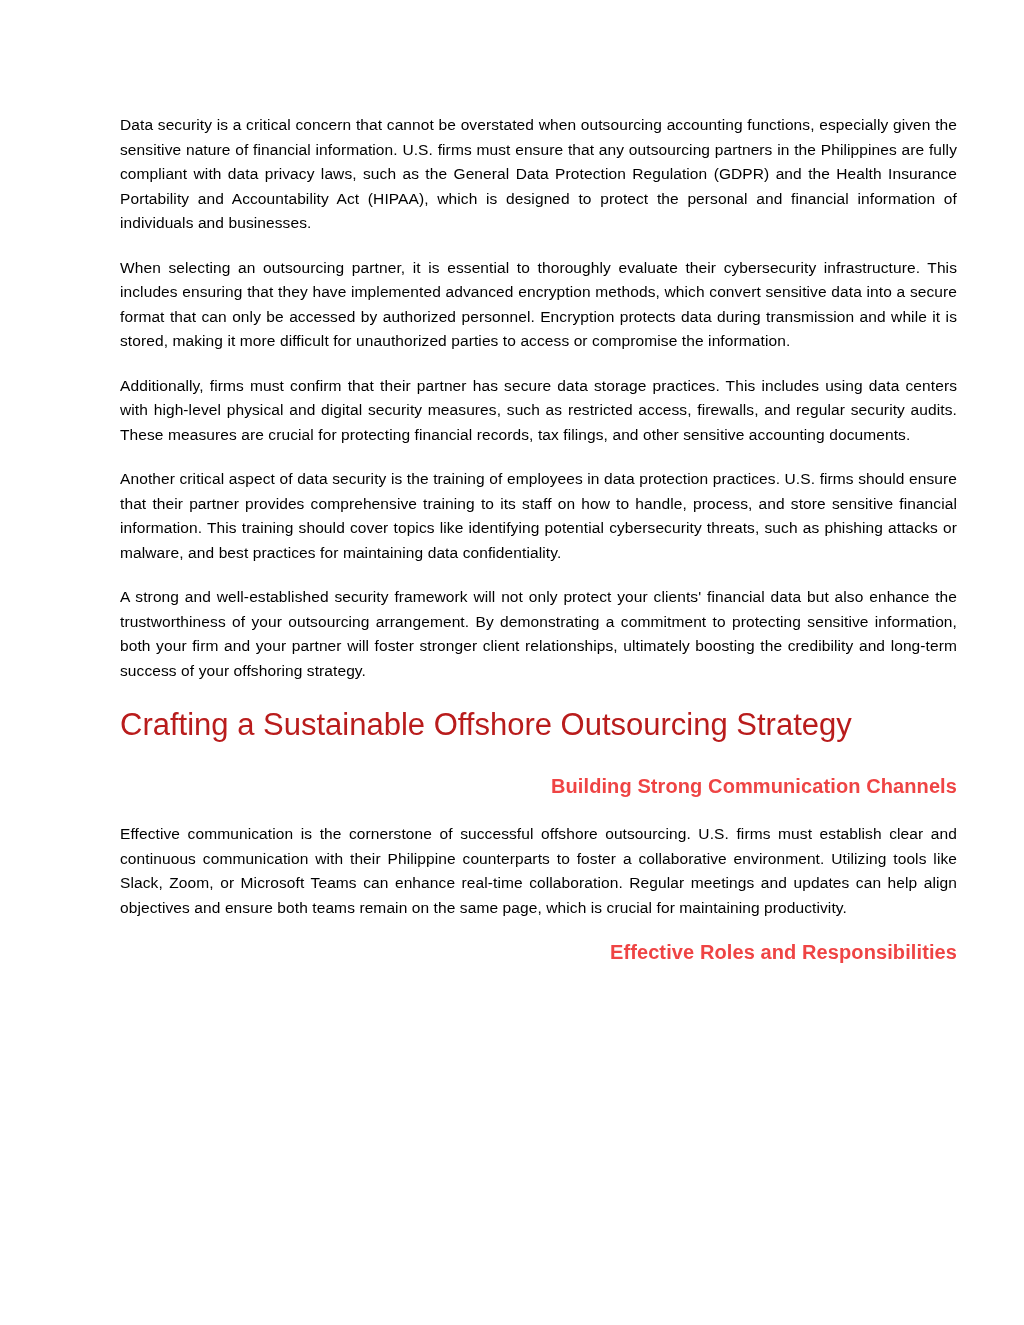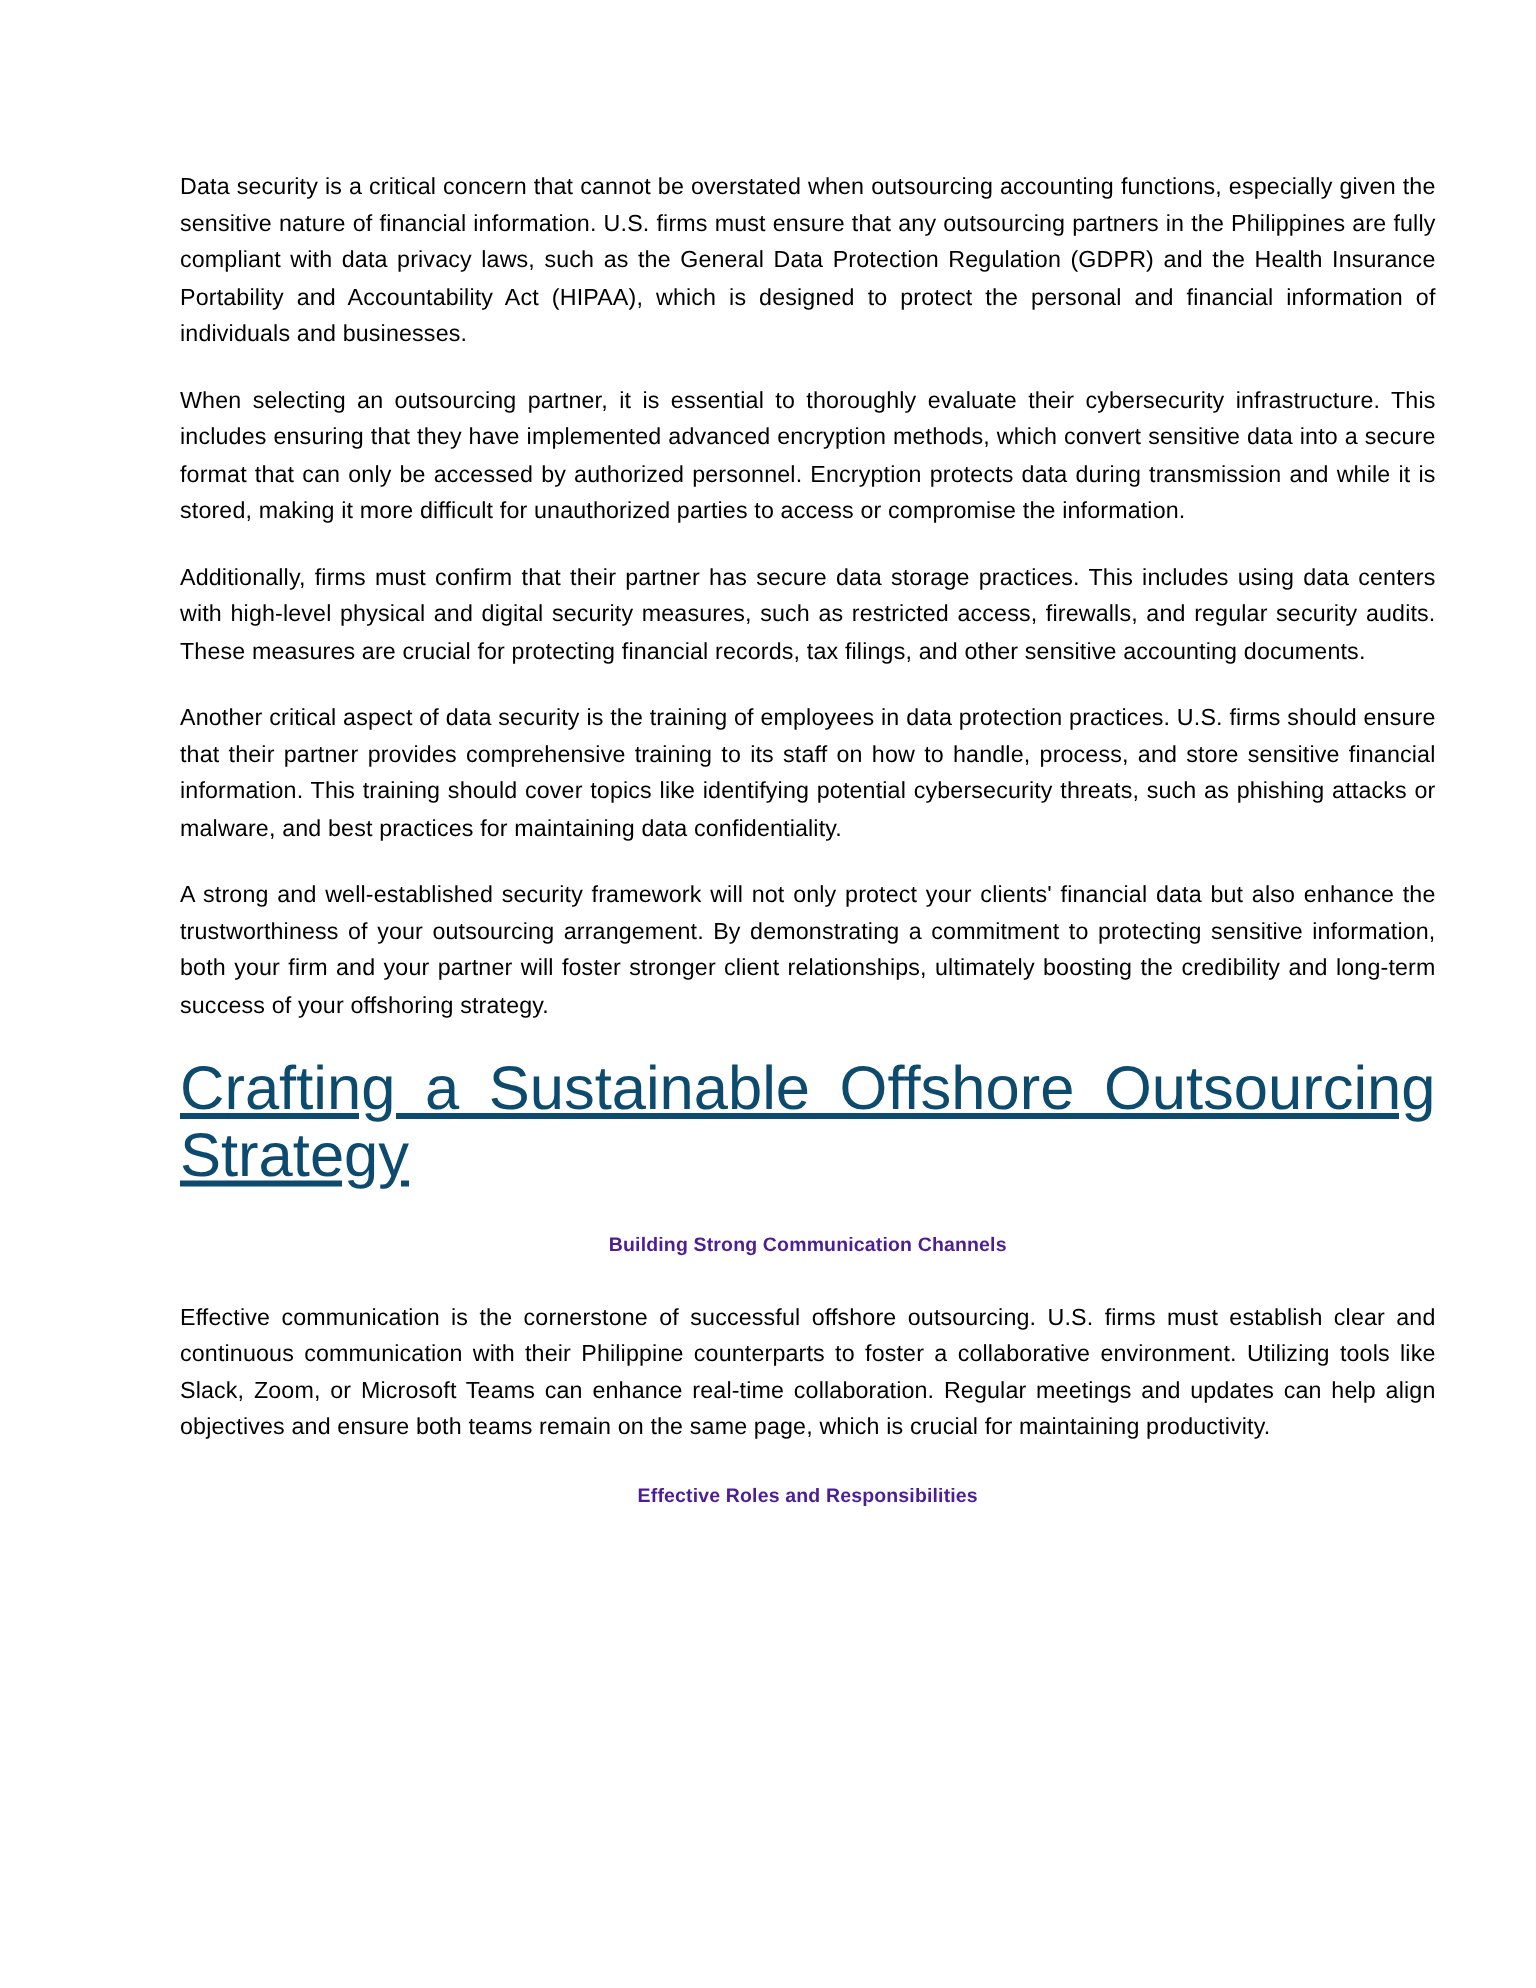--- a/index.html
+++ b/index.html
@@ -26,36 +26,35 @@
     font-size: 15.5px;
     line-height: 24.5px;
     text-align: justify;
     text-justify: inter-word;
     color: #000000;
     font-weight: 400;
     letter-spacing: 0.1px;
   }
   .doc-page h1.section-heading {
     margin: 16px 0 26px 0;
-    font-size: 41px;
+    font-size: 31px;
     line-height: 44.5px;
     font-weight: 400;
     text-align: justify;
     text-justify: inter-word;
-    color: #0c4a6e;
+    color: #b91c1c;
     letter-spacing: 0px;
-    text-decoration: underline;
   }
   .doc-page h3.subsection-heading {
     margin: 0 0 24px 0;
-    font-size: 13px;
+    font-size: 20px;
     line-height: 24.5px;
     font-weight: 700;
-    text-align: center;
-    color: #4c1d95;
+    text-align: right;
+    color: #ef4444;
     letter-spacing: 0.1px;
   }
 </style>
 </head>
 <body>
 
 <div class="doc-page">
   <p class="body-paragraph">Data security is a critical concern that cannot be overstated when outsourcing accounting functions, especially given the sensitive nature of financial information. U.S. firms must ensure that any outsourcing partners in the Philippines are fully compliant with data privacy laws, such as the General Data Protection Regulation (GDPR) and the Health Insurance Portability and Accountability Act (HIPAA), which is designed to protect the personal and financial information of individuals and businesses.</p>
 
   <p class="body-paragraph">When selecting an outsourcing partner, it is essential to thoroughly evaluate their cybersecurity infrastructure. This includes ensuring that they have implemented advanced encryption methods, which convert sensitive data into a secure format that can only be accessed by authorized personnel. Encryption protects data during transmission and while it is stored, making it more difficult for unauthorized parties to access or compromise the information.</p>

